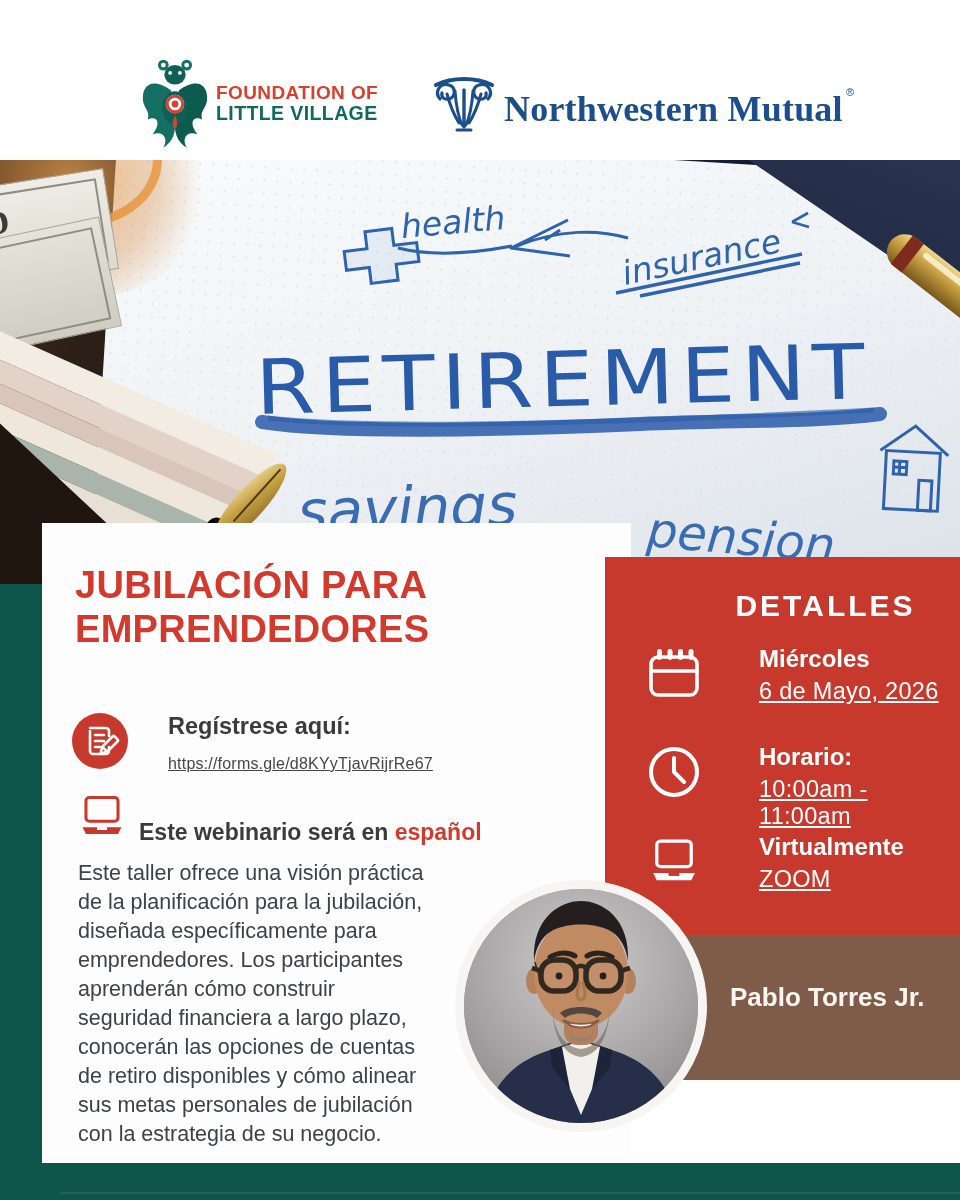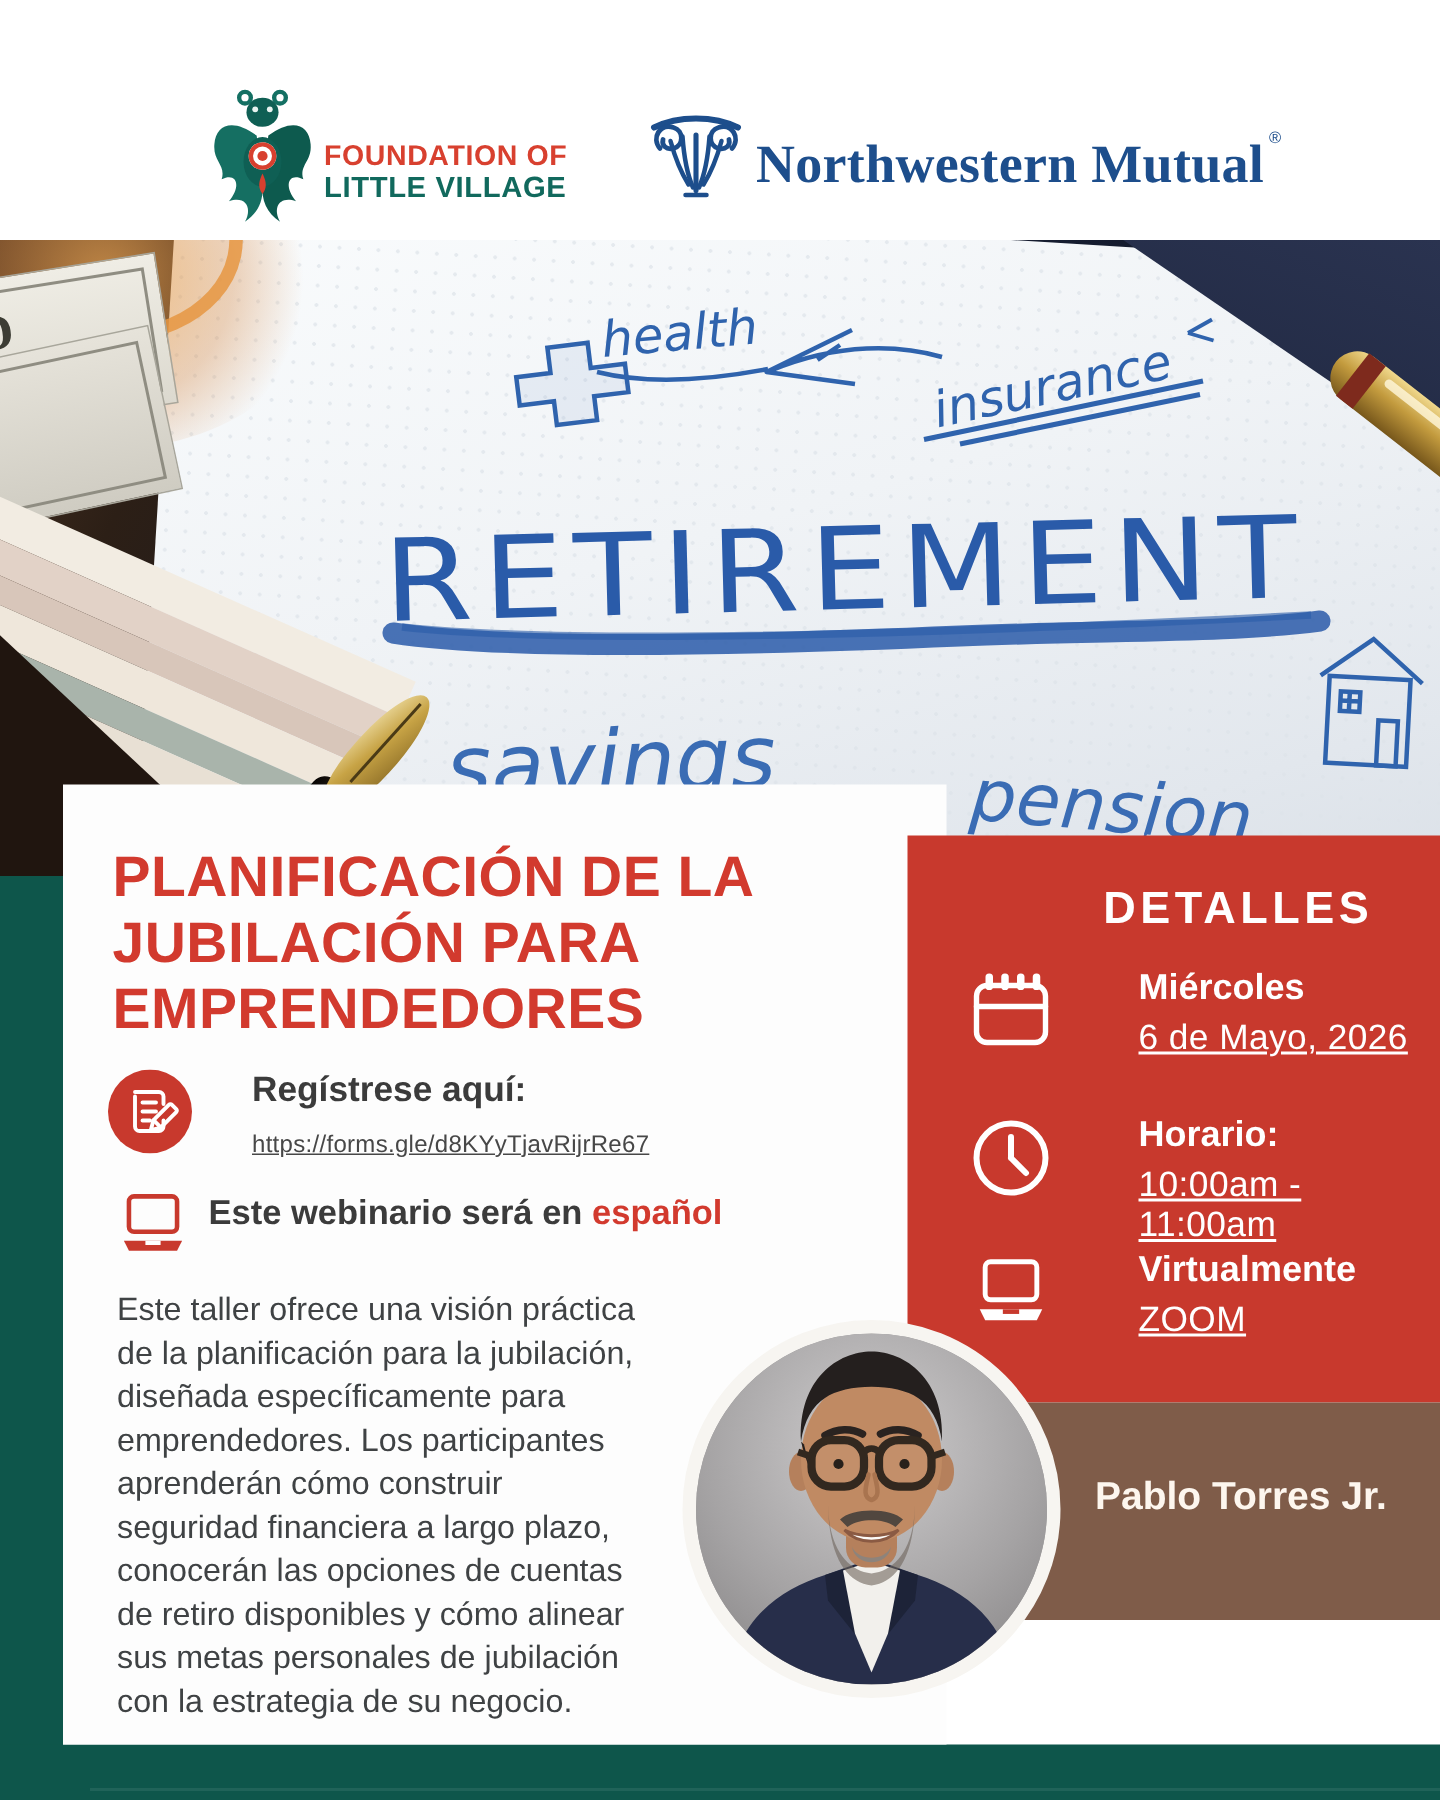--- a/index.html
+++ b/index.html
@@ -4,21 +4,21 @@
 <style>
   html,body{margin:0;padding:0;background:#ffffff;}
   #canvas{position:relative;width:960px;height:1200px;overflow:hidden;background:#ffffff;
           font-family:"Liberation Sans",sans-serif;}
   .abs{position:absolute;}
 
   
   #header{left:0;top:0;width:960px;height:160px;background:#ffffff;}
   #folv-logo{left:140px;top:55px;width:270px;height:100px;}
   #folv-icon{left:0;top:2px;width:70px;height:94px;}
-  #folv-text{left:76px;top:40px;line-height:20px;}
+  #folv-text{left:76px;top:28px;line-height:20px;}
   .folv-l1{font-weight:bold;font-size:19px;letter-spacing:.4px;color:#d8402f;}
   .folv-l2{font-weight:bold;font-size:19.5px;letter-spacing:.4px;color:#11695d;}
   #nm-logo{left:432px;top:70px;width:440px;height:80px;}
   #nm-icon{left:0;top:2px;width:64px;height:64px;}
   #nm-word{left:72px;top:18px;font-family:"Liberation Serif",serif;font-weight:bold;
            font-size:36px;color:#1d4e8c;letter-spacing:.2px;}
   #nm-reg{left:414px;top:16px;font-size:11px;color:#1d4e8c;}
 
   
   #photo{left:0;top:160px;width:960px;height:425px;overflow:hidden;
@@ -67,21 +67,21 @@
   #title{left:33px;top:40px;width:520px;font-weight:bold;font-size:38px;line-height:44px;
          color:#d23a2e;letter-spacing:.3px;}
   #register-row{left:30px;top:186px;width:540px;height:80px;}
   #register-badge{left:0;top:4px;width:56px;height:56px;}
   #register-texts{left:96px;top:4px;}
   #register-label{font-weight:bold;font-size:23.5px;color:#3b3b3b;}
   #register-link{display:inline-block;margin-top:15px;font-size:16px;color:#474747;
          text-decoration:underline;letter-spacing:.2px;}
   #language-row{left:33px;top:268px;width:540px;height:56px;}
   #language-laptop{left:0;top:2px;width:54px;height:48px;}
-  #language-text{left:64px;top:4px;font-weight:bold;font-size:23px;color:#3b3b3b;}
+  #language-text{left:64px;top:28px;font-weight:bold;font-size:23px;color:#3b3b3b;}
   #language-text .hl{color:#d23a2e;}
   #description{left:36px;top:336px;width:420px;font-size:21.5px;line-height:29px;color:#3f4244;}
 
   
   #details{left:605px;top:557px;width:355px;height:378px;background:#c8392d;color:#ffffff;}
   #details-title{left:0;top:32px;width:100%;text-align:center;font-weight:bold;font-size:30px;letter-spacing:3px;padding-left:43px;}
   .drow{position:absolute;left:40px;width:300px;}
   .drow .dicon{position:absolute;left:0;top:0;width:58px;height:58px;}
   .drow .dtext{position:absolute;left:114px;top:0;}
   .dlabel{font-weight:bold;font-size:24px;}
@@ -214,21 +214,20 @@
     </svg>
   </div>
 
   <div id="green-left" class="abs"></div>
   <div id="green-bottom" class="abs">
       <div class="hairline"></div>
     </div>
 
   <div id="card" class="abs">
     <div id="title" class="abs">
-      <span style="display:block">PLANIFICACIÓN DE LA</span>
       <span style="display:block">JUBILACIÓN PARA</span>
       <span style="display:block">EMPRENDEDORES</span>
     </div>
 
     <div id="register-row" class="abs">
       <svg id="register-badge" class="abs" viewBox="0 0 56 56">
         <circle cx="28" cy="28" r="28" fill="#c8392d"></circle>
         <g fill="none" stroke="#ffffff" stroke-width="2.6" stroke-linecap="round">
           <path d="M18 15 h16 a3 3 0 0 1 3 3 v5 M37 34 v4 a3 3 0 0 1 -3 3 h-13 a3 3 0 0 1 -3 -3 v-20"></path>
           <path d="M23 22 h9 M23 28 h9 M23 34 h5"></path>

